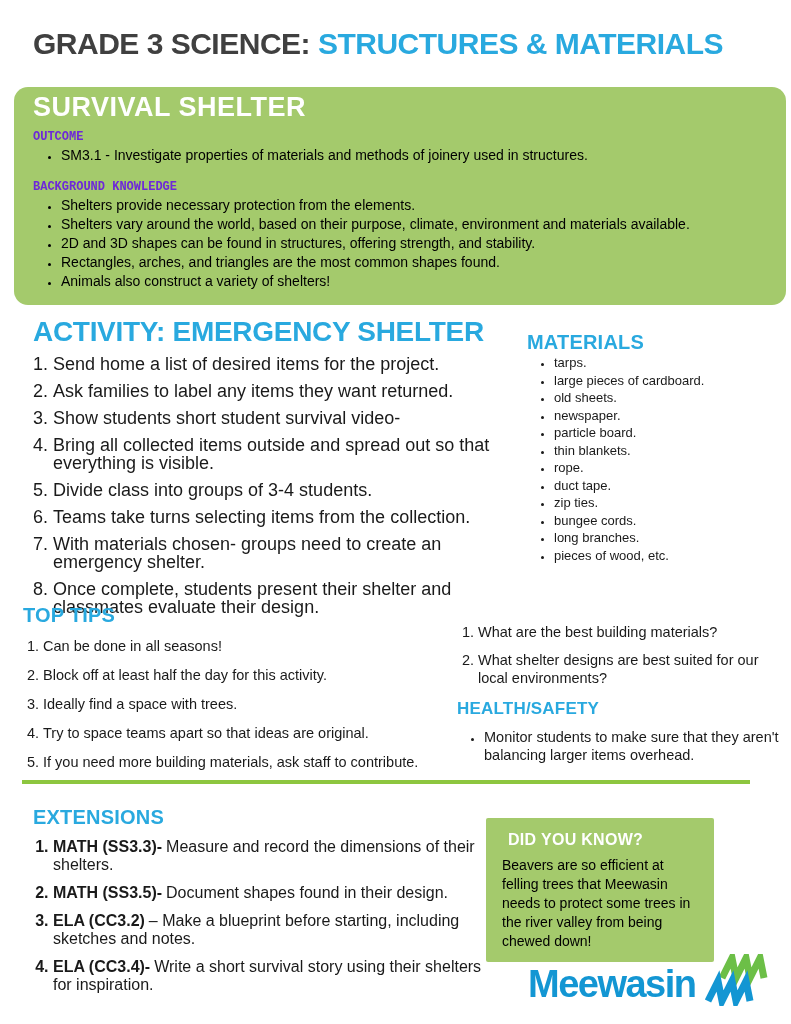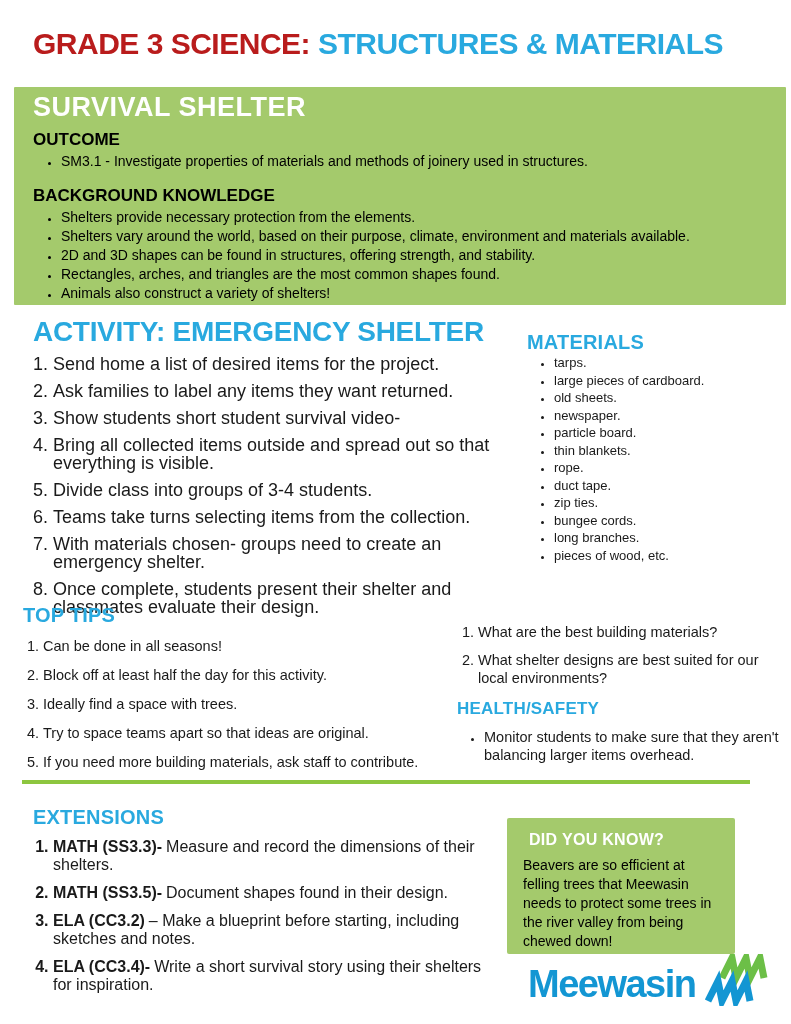--- a/index.html
+++ b/index.html
@@ -20,33 +20,33 @@
   }
   .page{
     position:relative;width:791px;height:1024px;
     background:#ffffff;overflow:hidden;
   }
   
   .title{
     position:absolute;left:33px;top:27px;margin:0;
     font-size:30px;font-weight:bold;letter-spacing:-0.5px;white-space:nowrap;
   }
-  .title .t-black{color:#b91c1c;}
+  .title .t-black{color:#404040;}
   .title .t-blue{color:var(--blue);}
   
   .banner{
     position:absolute;left:14px;top:87px;width:772px;height:218px;
-    background:var(--green);border-radius:1px;
+    background:var(--green);border-radius:14px;
     padding:5px 22px 0 19px;
   }
   .banner h2{
     margin:0;color:#ffffff;font-size:27px;font-weight:bold;letter-spacing:0.5px;
   }
   .banner h3{
-    margin:7px 0 1px 0;font-size:17px;font-weight:bold;color:#000000;
+    margin:7px 0 1px 0;font-size:12px;font-weight:bold;color:#6d28d9;font-family:Liberation Mono, monospace;
   }
   .banner h3.bk{margin-top:15px;}
   .banner ul{
     margin:2px 0 0 0;padding-left:28px;
     font-size:14px;line-height:19px;color:#000;
   }
   .banner ul li::marker{font-size:11px;}
   
   .activity-heading{
     position:absolute;left:33px;top:316px;margin:0;
@@ -95,23 +95,23 @@
   .extensions{position:absolute;left:33px;top:806px;width:466px;}
   .extensions ol{
     margin:9px 0 0 0;padding-left:20px;
     font-size:16px;line-height:18px;font-weight:bold;
   }
   .extensions li{margin-bottom:10px;}
   .extensions .ext-label{font-weight:bold;margin-right:4px;}
   .extensions .ext-text{font-weight:normal;}
   
   .dyk{
-    position:absolute;left:507px;top:818px;width:228px;min-height:127px;
+    position:absolute;left:486px;top:818px;width:228px;min-height:127px;
     background:var(--green);border-radius:2px;
-    padding:13px 10px 3px 16px;
+    padding:13px 10px 11px 16px;
   }
   .dyk h3{
     margin:0 0 7px 6px;color:#ffffff;font-size:16px;font-weight:bold;letter-spacing:0.3px;
   }
   .dyk p{margin:0;font-size:14px;line-height:19px;color:#000;}
   
   .logo{
     position:absolute;left:528px;top:958px;
     display:flex;align-items:center;
   }

